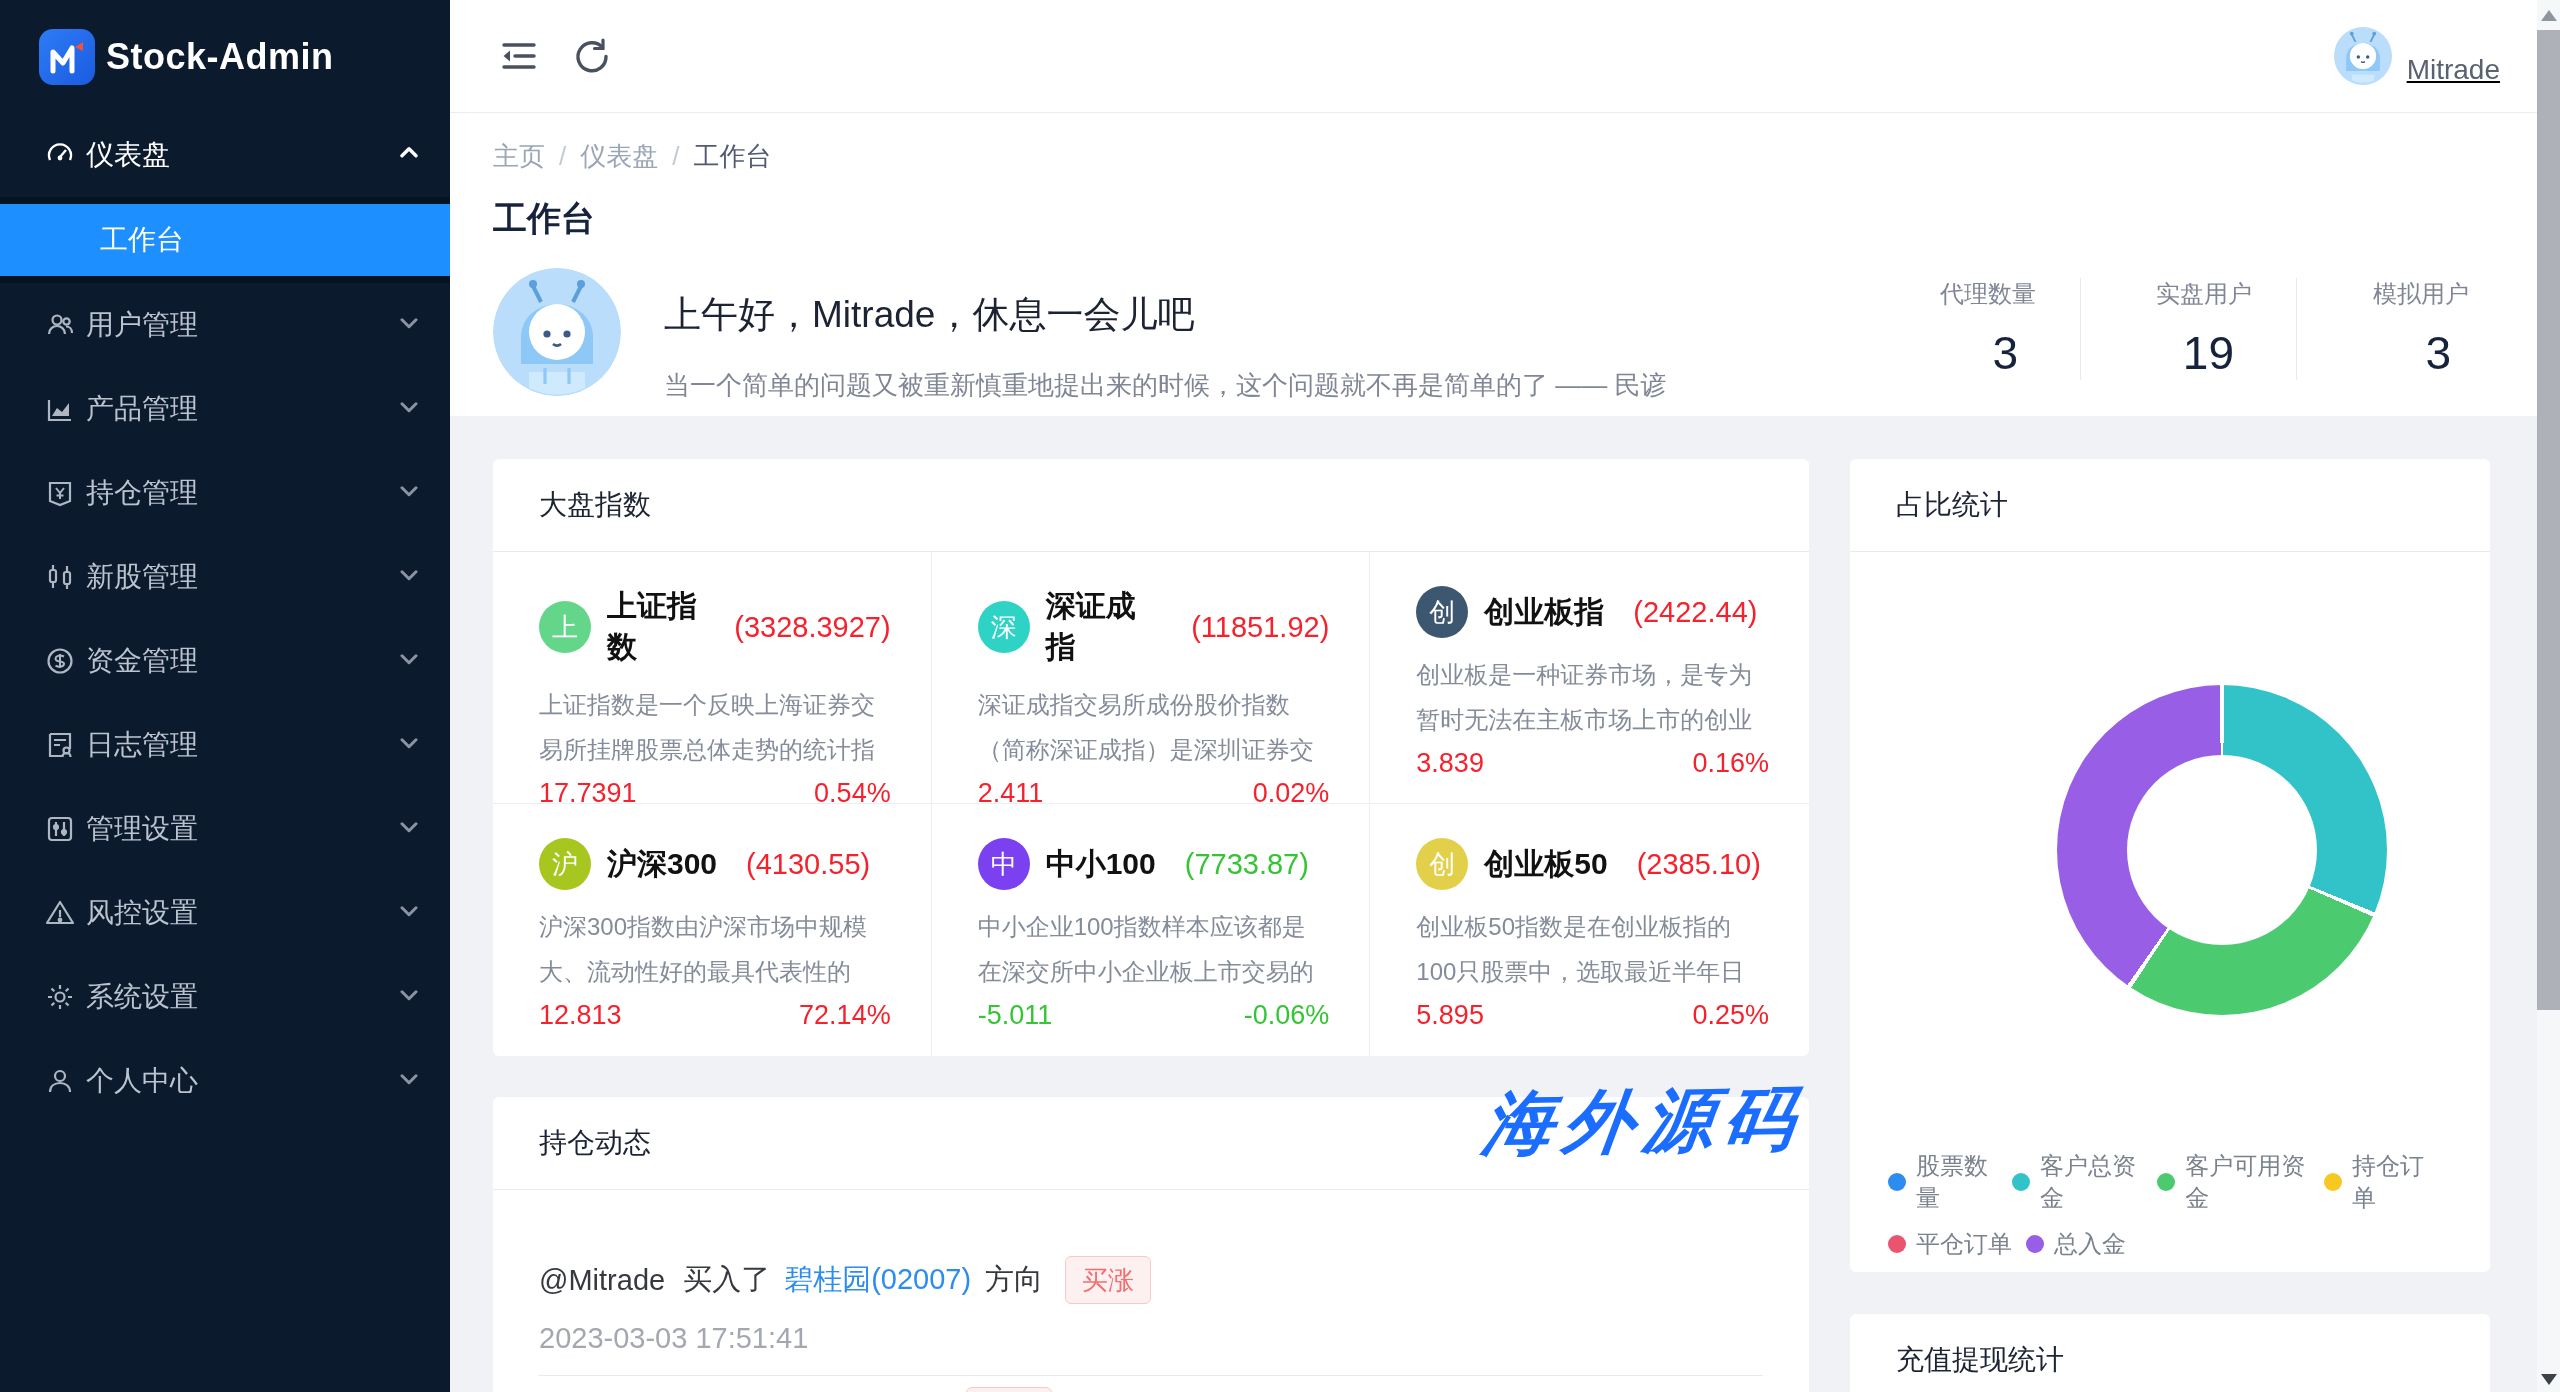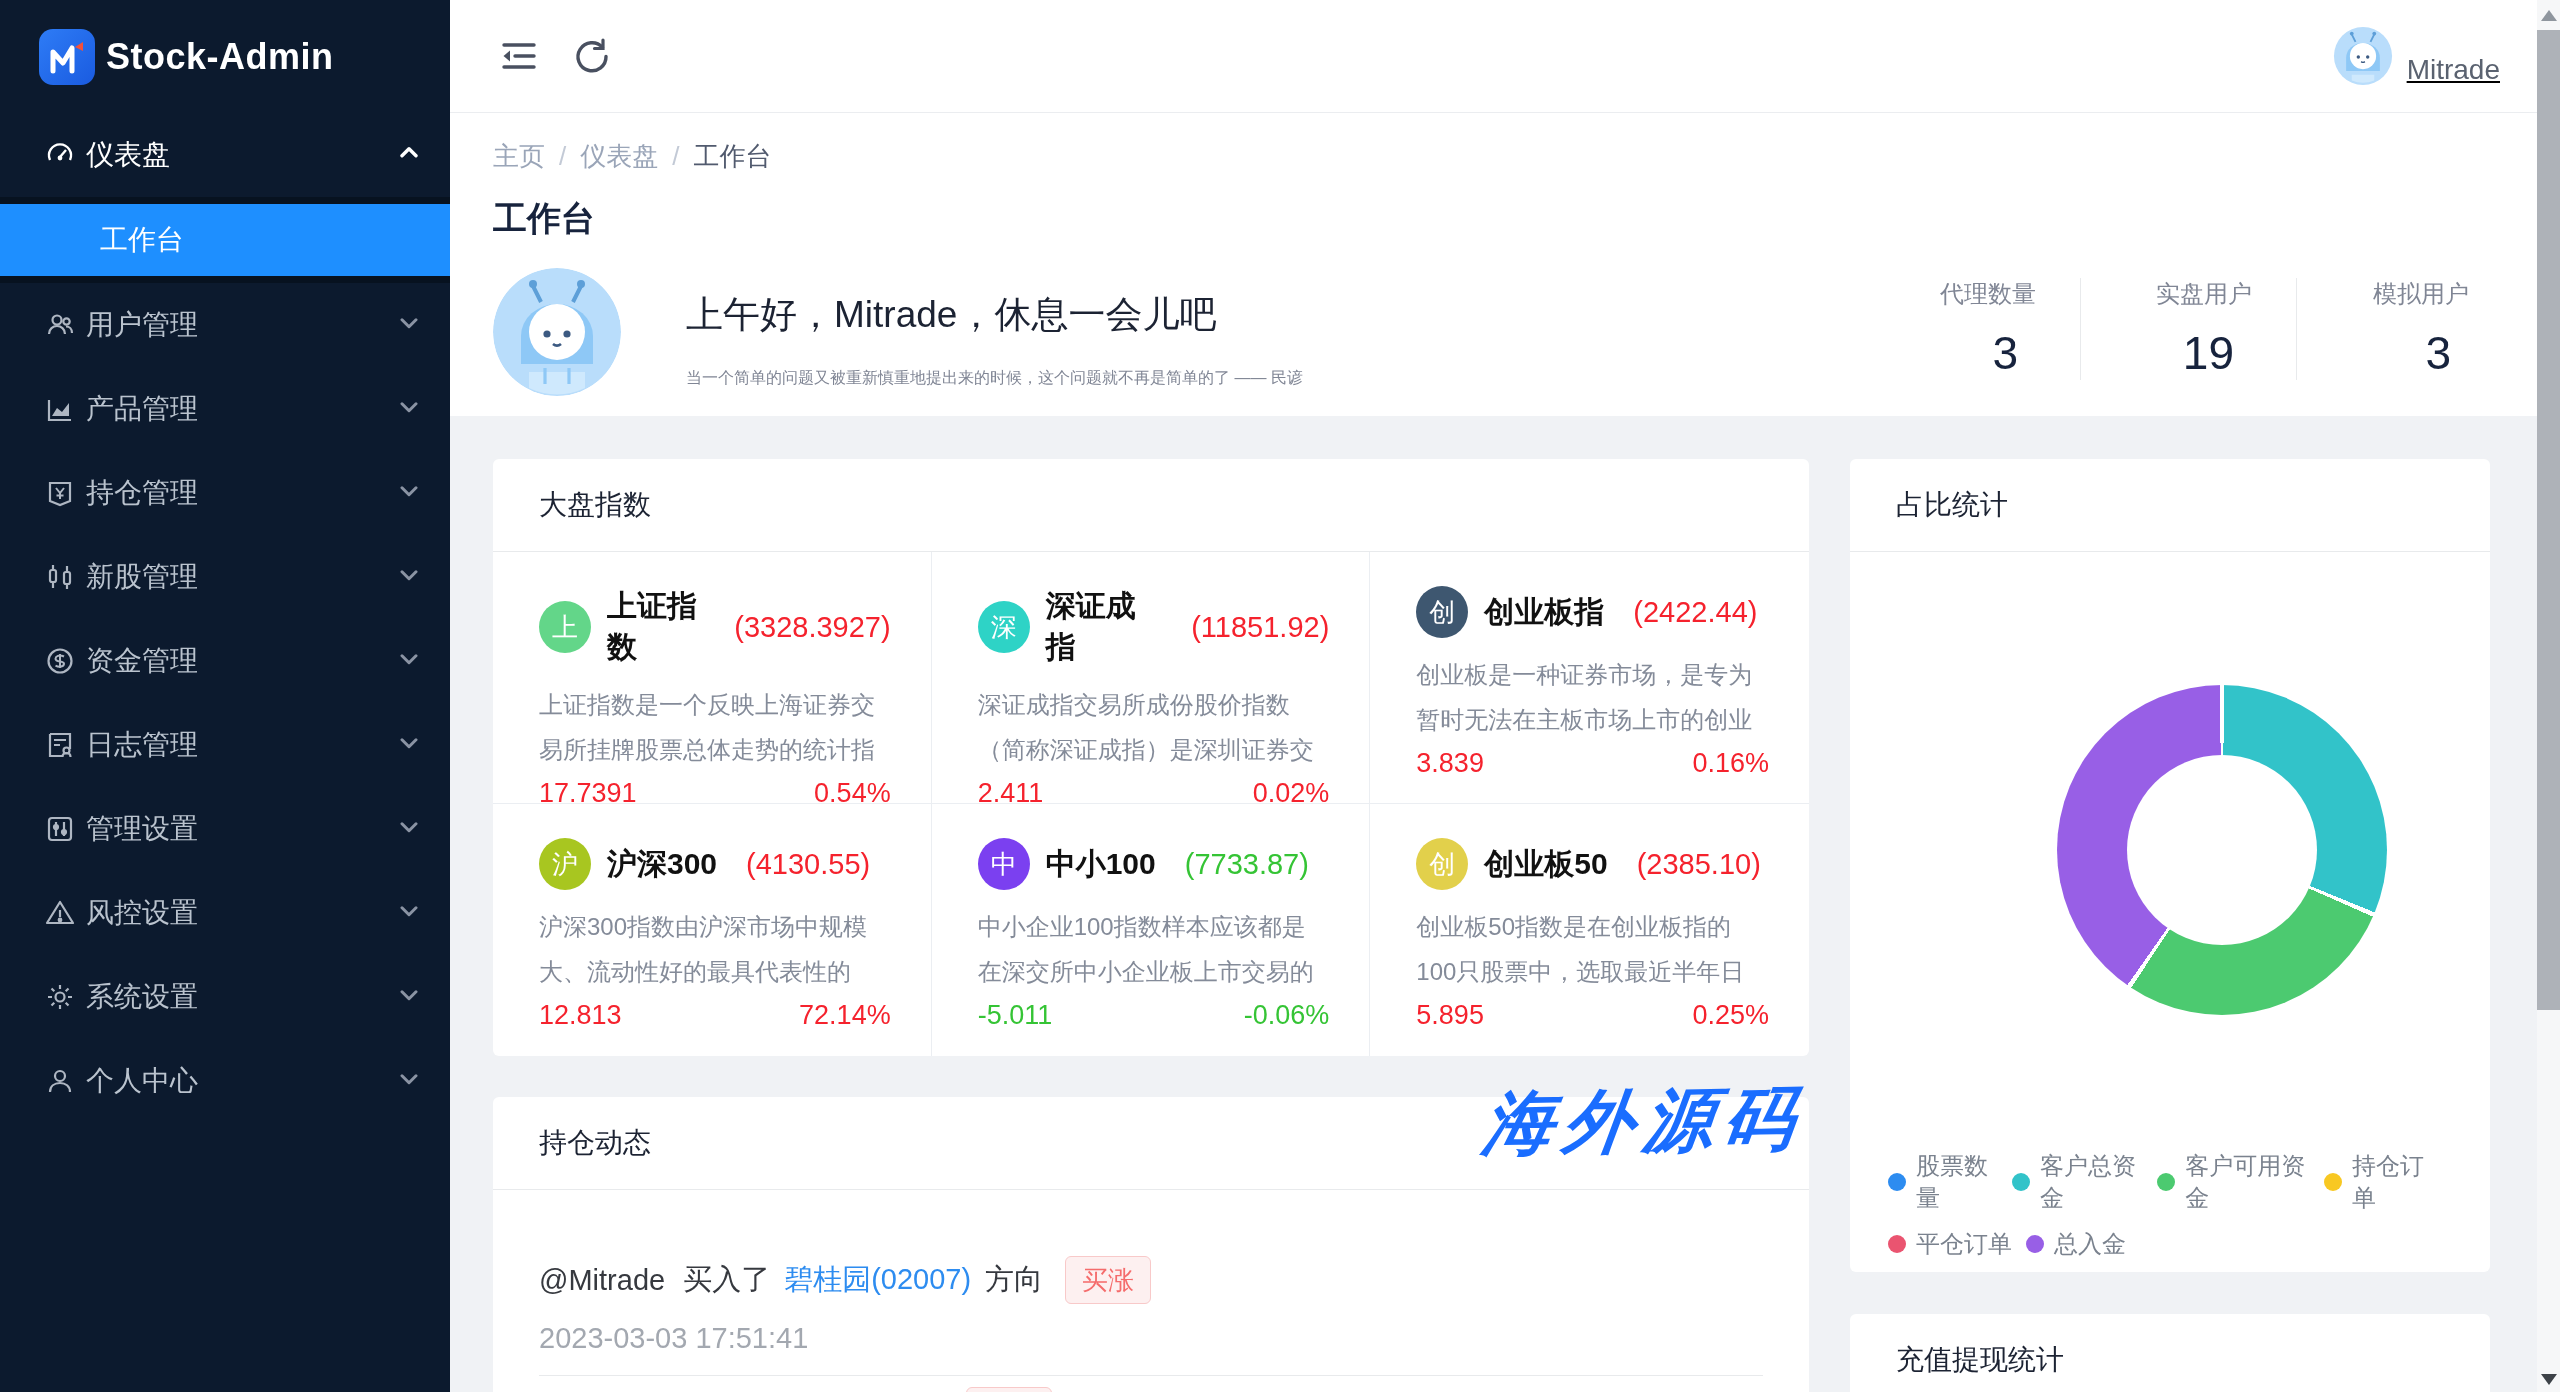--- a/index.html
+++ b/index.html
@@ -30,23 +30,23 @@
   .tb-user { font-size:28px; color:#5a6270; margin-left:14px; }
 
   
   .hero { background:#fff; padding:26px 47px 0 43px; height:303px; flex:0 0 303px; }
   .breadcrumb { font-size:26px; color:#9aa5b8; }
   .breadcrumb .sep { margin:0 14px; color:#c3cad6; }
   .breadcrumb .cur { color:#515a6e; }
   .page-title { font-size:34px; font-weight:bold; color:#17233d; margin-top:22px; }
   .greet-row { display:flex; align-items:flex-start; margin-top:26px; }
   .g-avatar { width:128px; height:128px; border-radius:50%; overflow:hidden; flex:0 0 128px; }
-  .g-texts { margin-left:65px; padding-top:22px; }
+  .g-texts { margin-left:43px; padding-top:22px; }
   .g-title { font-size:37px; color:#1c2333; font-weight:500; }
-  .g-sub { font-size:16px; color:#808695; margin-top:28px;text-align:right; }
+  .g-sub { font-size:26px; color:#808695; margin-top:28px;text-align:right; }
   .g-stats { margin-left:auto; display:flex; padding-top:10px; }
   .stat { width:216px; text-align:right; padding-right:44px; border-right:1px solid #e8eaec; }
   .stat:last-child { border-right:none; }
   .stat-label { font-size:24px; color:#808695; }
   .stat-value { font-size:46px; color:#17233d; margin-top:16px; padding-right:18px; }
 
   
   .content { flex:1 1 auto; padding:43px 0 0 43px; display:flex; position:relative; overflow:hidden; }
   .col-main { width:1316px; flex:0 0 1316px; }
   .col-side { width:640px; flex:0 0 640px; margin-left:41px; }

